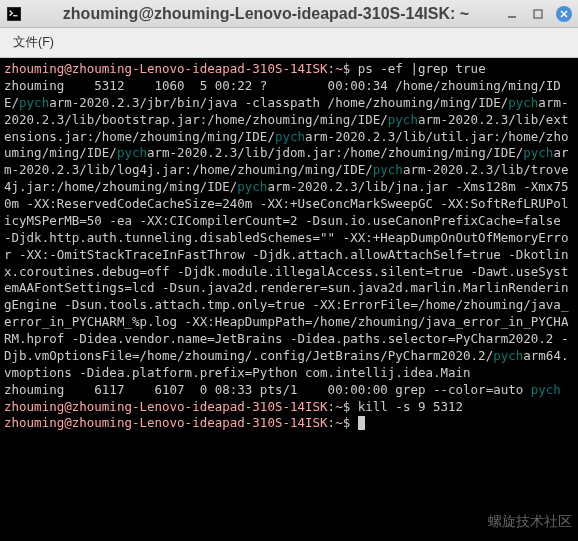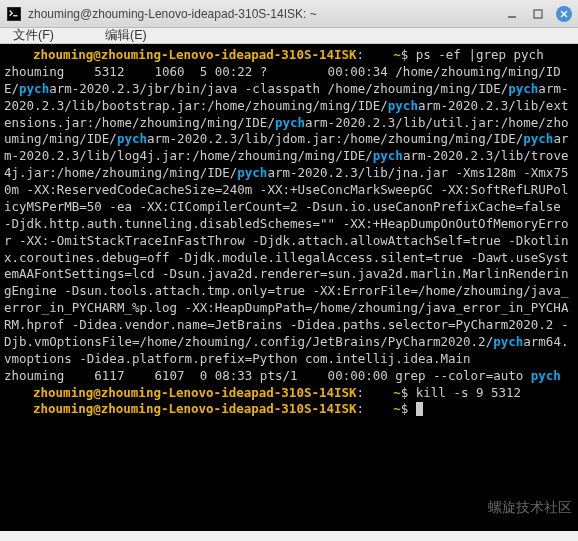--- a/index.html
+++ b/index.html
@@ -13,67 +13,67 @@
   .titlebar {
     height: 28px;
     background: linear-gradient(to bottom, #e8e8e8, #d8d8d8);
     display: flex;
     align-items: center;
     padding: 0 6px;
     border-bottom: 1px solid #bbb;
   }
   .titlebar-title {
     flex: 1;
-    font-size: 12px;
+    text-align: center;
+    font-size: 16px;
     color: #444;
-    font-weight: normal;
+    font-weight: bold;
   }
   .titlebar-icon {
     width: 16px; height: 16px;
     margin-right: 6px;
     display: inline-flex;
     align-items: center; justify-content: center;
   }
   .titlebar-icon svg { width: 14px; height: 14px; }
   .win-controls { display: flex; gap: 10px; align-items: center; }
   .win-btn { width: 16px; height: 16px; display: inline-flex; align-items: center; justify-content: center; cursor: pointer; }
   .win-btn.close { background: #4a90d9; border-radius: 50%; }
   .win-btn svg { width: 10px; height: 10px; }
 
   .menubar {
-    height: 16px;
+    height: 30px;
     background: #eeeeee;
     display: flex;
     align-items: center;
     padding: 0 4px;
     border-bottom: 1px solid #ccc;
     font-size: 12.5px;
     color: #333;
-    gap: 33px;
   }
   .menu-item {
     padding: 3px 9px;
     cursor: pointer;
   }
 
   .terminal {
     background: #000;
     color: #ccc;
     font-family: "DejaVu Sans Mono", "Courier New", monospace;
     font-size: 12.5px;
     line-height: 1.35;
     padding: 3px 4px;
     height: calc(541px - 28px - 26px);
     overflow: hidden;
     white-space: pre-wrap;
     word-break: break-all;
     position: relative;
   }
-  .grn { color: #eab308; font-weight: bold; margin-left: 29px; }
-  .red { color: #0ea5e9; font-weight: bold; }
+  .grn { color: #fca5a5; font-weight: normal; }
+  .red { color: #0f766e; font-weight: normal; }
   .cursor {
     display: inline-block;
     width: 7px; height: 14px;
     background: #ccc;
     vertical-align: text-bottom;
   }
   .watermark {
     position: absolute;
     right: 6px; bottom: 14px;
     font-size: 14px;
@@ -108,21 +108,20 @@
       <svg viewBox="0 0 10 10">
           <line x1="2" y1="2" x2="8" y2="8" stroke="#fff" stroke-width="1.5"></line>
           <line x1="8" y1="2" x2="2" y2="8" stroke="#fff" stroke-width="1.5"></line>
         </svg>
     </span>
   </div>
 </div>
 
 <div class="menubar">
   <span class="menu-item">文件(F)</span>
-  <span class="menu-item">编辑(E)</span>
 </div>
 
-<div class="terminal"><span class="grn">zhouming@zhouming-Lenovo-ideapad-310S-14ISK</span>:<span class="grn">~</span>$ <span>ps -ef |grep pych</span>
+<div class="terminal"><span class="grn">zhouming@zhouming-Lenovo-ideapad-310S-14ISK</span>:<span class="grn">~</span>$ <span>ps -ef |grep true</span>
 <span>zhouming    5312    1060  5 00:22 ?        00:00:34 /home/zhouming/ming/IDE/</span><span class="red">pych</span><span>arm-2020.2.3/jbr/bin/java -classpath /home/zhouming/ming/IDE/</span><span class="red">pych</span><span>arm-2020.2.3/lib/bootstrap.jar:/home/zhouming/ming/IDE/</span><span class="red">pych</span><span>arm-2020.2.3/lib/extensions.jar:/home/zhouming/ming/IDE/</span><span class="red">pych</span><span>arm-2020.2.3/lib/util.jar:/home/zhouming/ming/IDE/</span><span class="red">pych</span><span>arm-2020.2.3/lib/jdom.jar:/home/zhouming/ming/IDE/</span><span class="red">pych</span><span>arm-2020.2.3/lib/log4j.jar:/home/zhouming/ming/IDE/</span><span class="red">pych</span><span>arm-2020.2.3/lib/trove4j.jar:/home/zhouming/ming/IDE/</span><span class="red">pych</span><span>arm-2020.2.3/lib/jna.jar -Xms128m -Xmx750m -XX:ReservedCodeCacheSize=240m -XX:+UseConcMarkSweepGC -XX:SoftRefLRUPolicyMSPerMB=50 -ea -XX:CICompilerCount=2 -Dsun.io.useCanonPrefixCache=false -Djdk.http.auth.tunneling.disabledSchemes="" -XX:+HeapDumpOnOutOfMemoryError -XX:-OmitStackTraceInFastThrow -Djdk.attach.allowAttachSelf=true -Dkotlinx.coroutines.debug=off -Djdk.module.illegalAccess.silent=true -Dawt.useSystemAAFontSettings=lcd -Dsun.java2d.renderer=sun.java2d.marlin.MarlinRenderingEngine -Dsun.tools.attach.tmp.only=true -XX:ErrorFile=/home/zhouming/java_error_in_PYCHARM_%p.log -XX:HeapDumpPath=/home/zhouming/java_error_in_PYCHARM.hprof -Didea.vendor.name=JetBrains -Didea.paths.selector=PyCharm2020.2 -Djb.vmOptionsFile=/home/zhouming/.config/JetBrains/PyCharm2020.2/</span><span class="red">pych</span><span>arm64.vmoptions -Didea.platform.prefix=Python com.intellij.idea.Main</span>
 <span>zhouming    6117    6107  0 08:33 pts/1    00:00:00 grep --color=auto </span><span class="red">pych</span>
 <span class="grn">zhouming@zhouming-Lenovo-ideapad-310S-14ISK</span>:<span class="grn">~</span>$ <span>kill -s 9 5312</span>
 <span class="grn">zhouming@zhouming-Lenovo-ideapad-310S-14ISK</span>:<span class="grn">~</span>$ <span></span><span class="cursor"></span>
 <span class="watermark">螺旋技术社区</span></div>
 
 </body></html>

